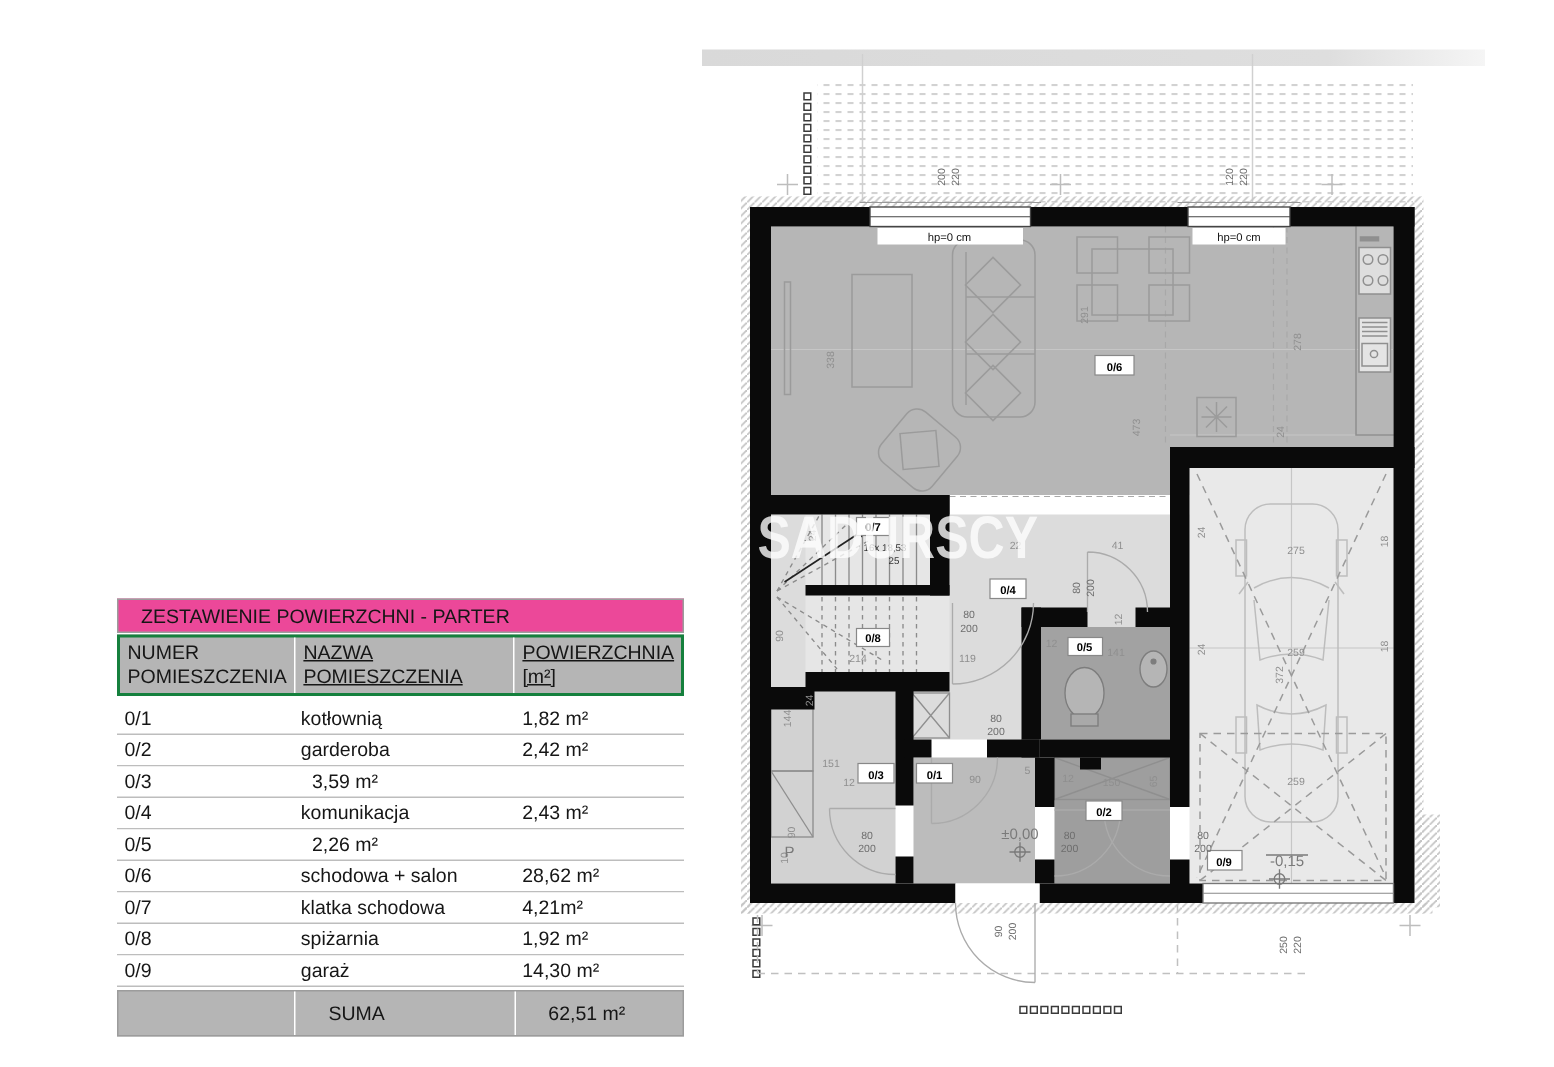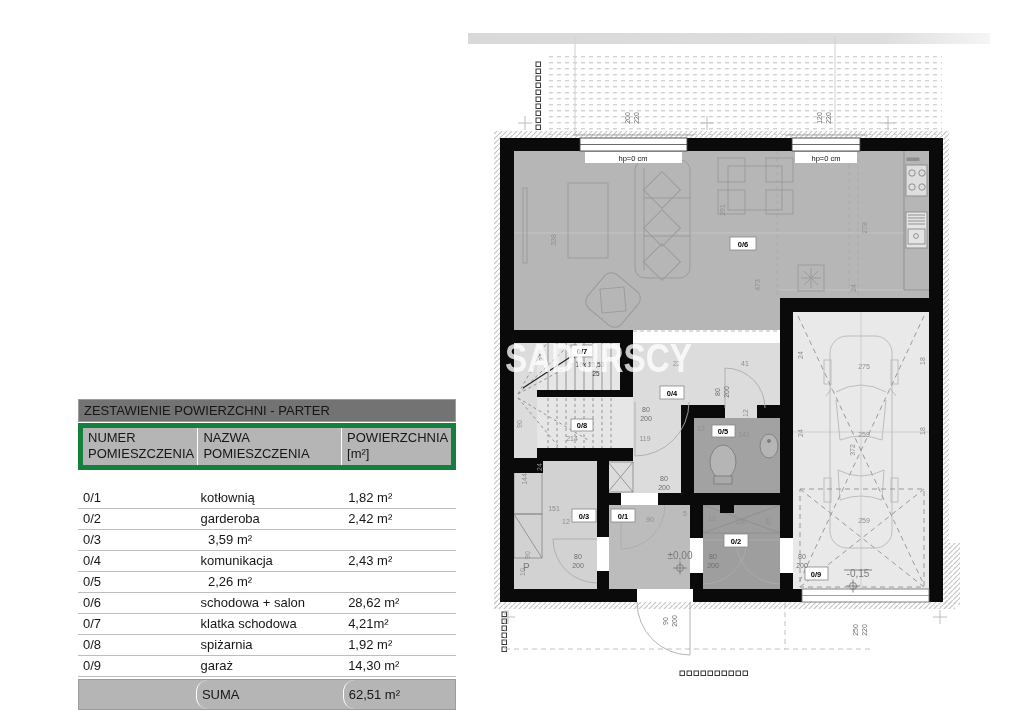--- a/index.html
+++ b/index.html
@@ -1,33 +1,33 @@
 <!DOCTYPE html>
 <html><head>
 <meta charset="utf-8">
 <style>
   html,body{margin:0;padding:0;background:#fff;}
   .stage{position:relative;width:1036px;height:711px;background:#fff;overflow:hidden;
          font-family:"Liberation Sans",sans-serif;}
   
   .areas-table{position:absolute;left:78px;top:399px;width:378px;font-size:13px;color:#161616;}
-  .t-title{background:#737373;height:21px;line-height:21px;padding-left:5px;
+  .t-title{background:#ec4899;height:21px;line-height:21px;padding-left:15px;
            border:1px solid #9c9c9c;margin-bottom:1px;white-space:nowrap;}
-  .t-head{display:flex;background:#b5b5b5;border:5px solid #15803d;margin-bottom:18px;}
+  .t-head{display:flex;background:#b5b5b5;border:2px solid #15803d;margin-bottom:5px;}
   .t-head .c{padding:2px 0 3px 5px;line-height:16px;}
   .c{box-sizing:border-box;}
   .col-num{width:125px;}
   .col-name{width:157px;}
   .col-area{width:120px;}
-  .t-head .c + .c{border-left:1px solid #fff;}
+  .t-head .c + .c{border-left:1px solid #fff;text-decoration:underline;}
   .t-row{display:flex;height:20px;line-height:20px;background:#fff;border-bottom:1px solid #bdbdbd;}
   .t-row .c{padding-left:5px;white-space:nowrap;}
   .t-suma{display:flex;height:29px;line-height:29px;background:#b5b5b5;
           border:1px solid #9c9c9c;margin-top:2px;}
-  .t-suma .c{padding-left:5px;border-radius:12px;}
+  .t-suma .c{padding-left:22px;}
   .t-suma .c + .c{border-left:1px solid #fff;}
   
   .plan-wrap{position:absolute;left:468px;top:0;width:568px;height:711px;}
   svg text{font-family:"Liberation Sans",sans-serif;}
   .dim{fill:#8f8f8f;font-size:7px;}
   .dimb{fill:#6e6e6e;font-size:7px;}
   .roomtag{fill:#000;font-size:7.5px;font-weight:bold;}
   .hp{fill:#111;font-size:7.5px;}
   .lvl{fill:#7a7a7a;font-size:10px;}
   .wm{fill:#ffffff;opacity:.78;font-weight:bold;font-size:40px;letter-spacing:0px;}

